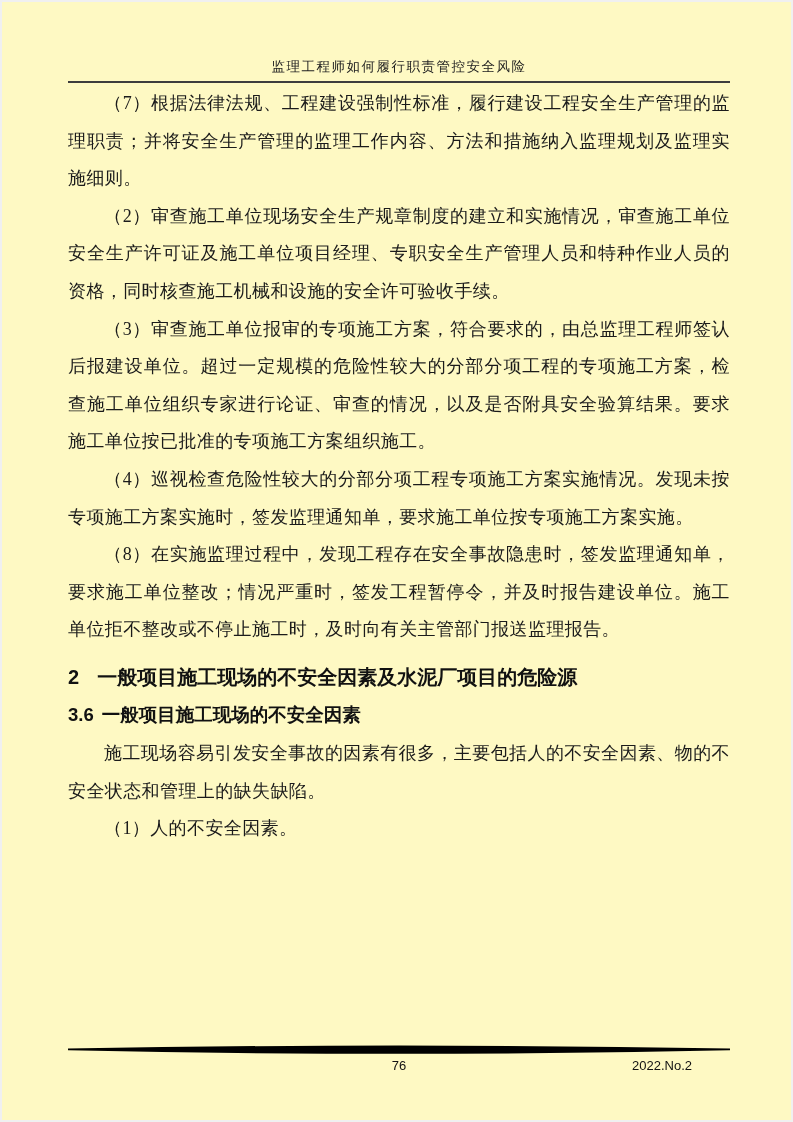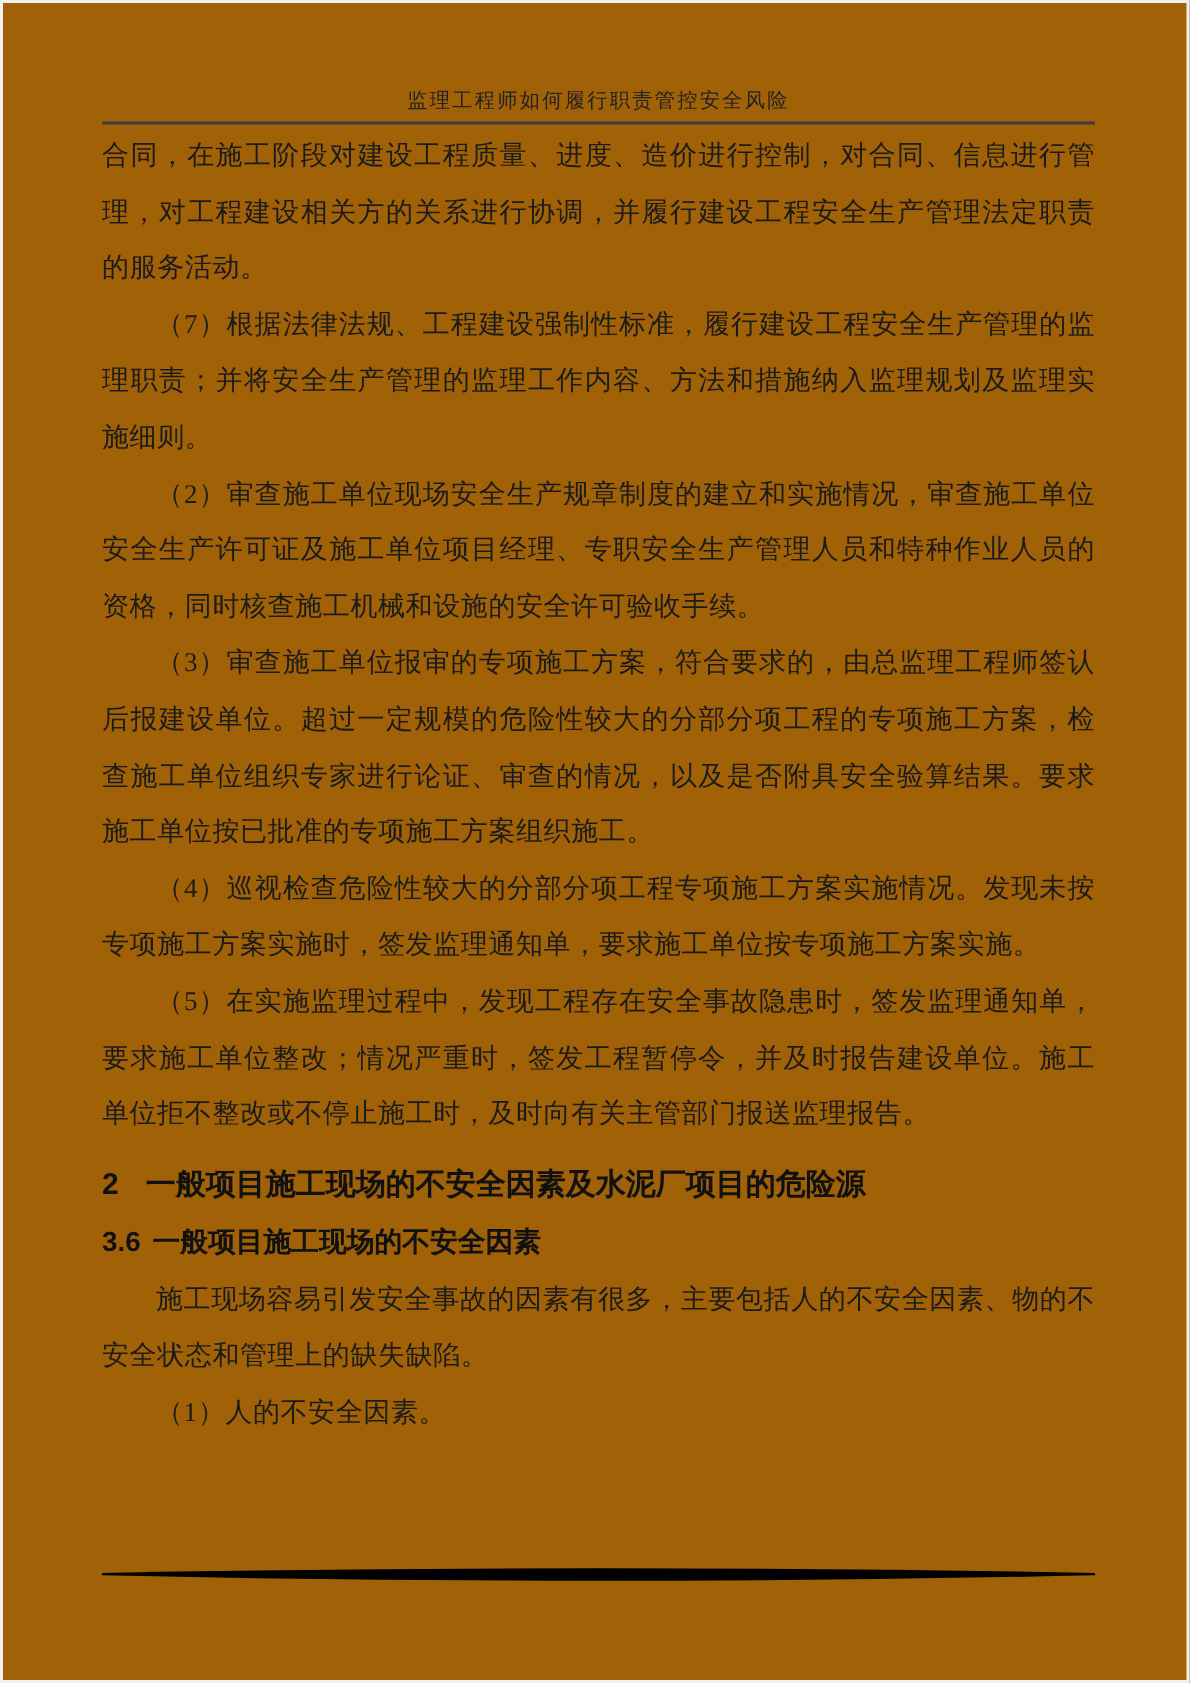--- a/index.html
+++ b/index.html
@@ -6,21 +6,21 @@
   body {
     width: 793px; height: 1122px;
     background: #fdfdfd;
     font-family: "Liberation Serif", "DejaVu Serif", serif;
     color: #1b1b1b;
     position: relative;
     overflow: hidden;
   }
   .page {
     position: absolute; inset: 0;
-    background: #a16207;
+    background: #fef9c3;
     box-shadow: inset 0 0 0 2px #f0f0f0;
   }
   .running-head {
     position: absolute;
     top: 58px; left: 68px; right: 63px;
     text-align: center;
     font-size: 13.5px;
     letter-spacing: 1.5px;
     color: #222;
     padding-bottom: 6px;
@@ -78,38 +78,41 @@
 </head>
 <body>
 
 <div class="page">
 
   <div class="running-head">
     <span>监理工程师如何履行职责管控安全风险</span>
   </div>
 
   <div class="content">
-    <p class="no-indent">合同，在施工阶段对建设工程质量、进度、造价进行控制，对合同、信息进行管理，对工程建设相关方的关系进行协调，并履行建设工程安全生产管理法定职责的服务活动。</p>
     <p>（7）根据法律法规、工程建设强制性标准，履行建设工程安全生产管理的监理职责；并将安全生产管理的监理工作内容、方法和措施纳入监理规划及监理实施细则。</p>
     <p>（2）审查施工单位现场安全生产规章制度的建立和实施情况，审查施工单位安全生产许可证及施工单位项目经理、专职安全生产管理人员和特种作业人员的资格，同时核查施工机械和设施的安全许可验收手续。</p>
     <p>（3）审查施工单位报审的专项施工方案，符合要求的，由总监理工程师签认后报建设单位。超过一定规模的危险性较大的分部分项工程的专项施工方案，检查施工单位组织专家进行论证、审查的情况，以及是否附具安全验算结果。要求施工单位按已批准的专项施工方案组织施工。</p>
     <p>（4）巡视检查危险性较大的分部分项工程专项施工方案实施情况。发现未按专项施工方案实施时，签发监理通知单，要求施工单位按专项施工方案实施。</p>
-    <p>（5）在实施监理过程中，发现工程存在安全事故隐患时，签发监理通知单，要求施工单位整改；情况严重时，签发工程暂停令，并及时报告建设单位。施工单位拒不整改或不停止施工时，及时向有关主管部门报送监理报告。</p>
+    <p>（8）在实施监理过程中，发现工程存在安全事故隐患时，签发监理通知单，要求施工单位整改；情况严重时，签发工程暂停令，并及时报告建设单位。施工单位拒不整改或不停止施工时，及时向有关主管部门报送监理报告。</p>
 
     <h2 class="section">
       <span class="sec-num">2</span><span>一般项目施工现场的不安全因素及水泥厂项目的危险源</span>
     </h2>
 
     <h3 class="subsection">
       <span class="sub-num">3.6</span><span>一般项目施工现场的不安全因素</span>
     </h3>
 
     <p>施工现场容易引发安全事故的因素有很多，主要包括人的不安全因素、物的不安全状态和管理上的缺失缺陷。</p>
     <p>（1）人的不安全因素。</p>
   </div>
 
   <div class="footer">
     <svg class="footer-rule-svg" viewBox="0 0 662 12" preserveAspectRatio="none" aria-hidden="true">
       <path d="M0,4.6 Q331,-1.5 662,4.6 L662,6.2 Q331,13.5 0,6.2 Z" fill="#000000"></path>
     </svg>
+    <div class="footer-row">
+      <div class="page-number">76</div>
+      <div class="issue">2022.No.2</div>
+    </div>
   </div>
 
 </div>
 
 </body></html>

